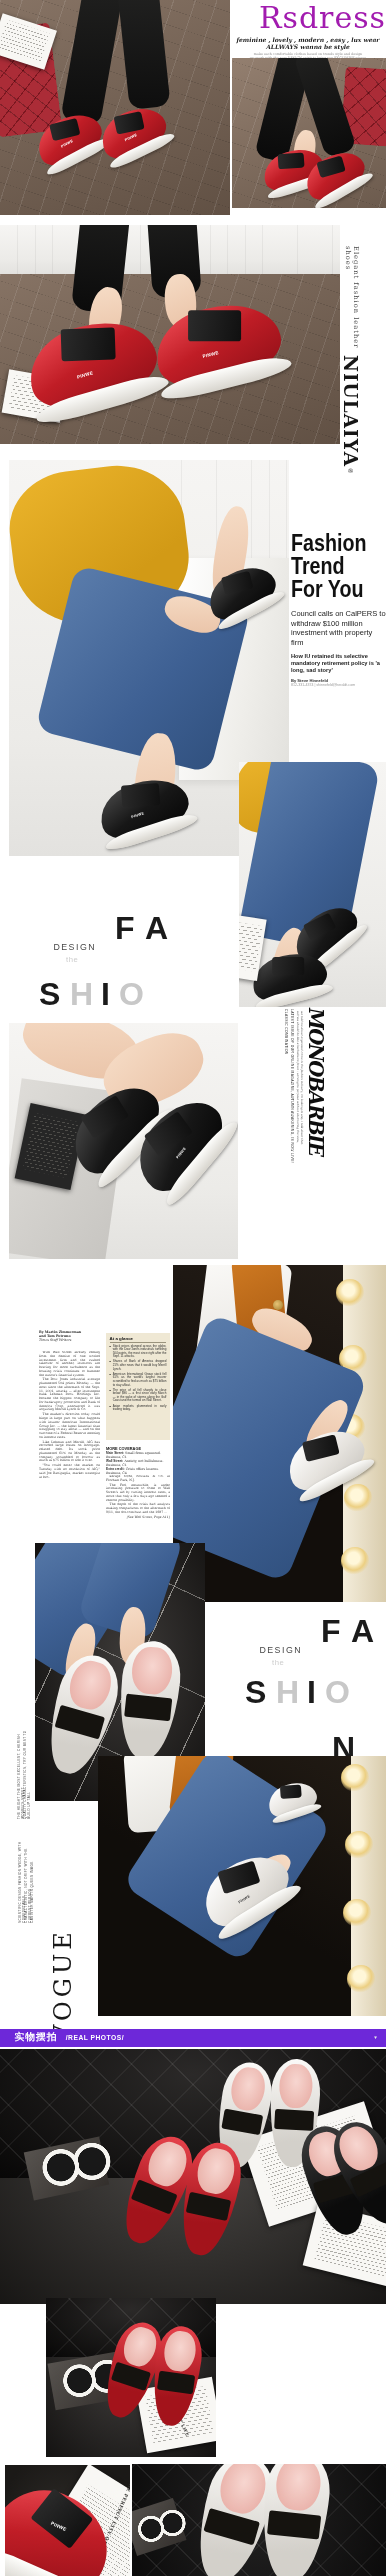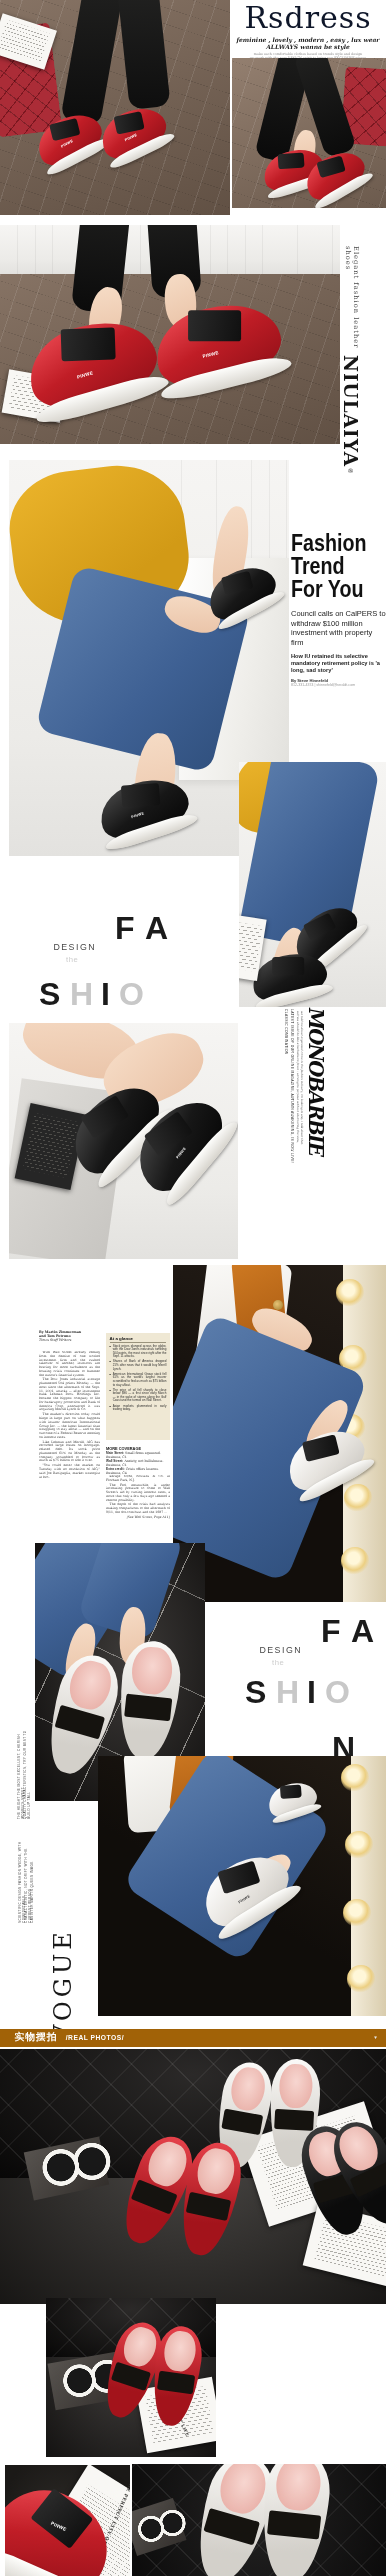--- a/index.html
+++ b/index.html
@@ -60,21 +60,21 @@
      radial-gradient(circle at 73% 48%, #181818 25%, #f6f5f1 26% 33%, rgba(0,0,0,0) 34%);}
   .card{position:absolute;background:linear-gradient(140deg,#57534f,#332f2c);}
   .bag{position:absolute;background:#a61f2b;border-radius:5.2px;
     background-image:
       repeating-linear-gradient(45deg, rgba(0,0,0,.25) 0 1px, rgba(0,0,0,0) 1px 13.4px),
       repeating-linear-gradient(-45deg, rgba(0,0,0,.25) 0 1px, rgba(255,255,255,.06) 1px 13.4px);}
   .cube{position:absolute;background:linear-gradient(100deg,#ffffff,#efeeea 60%,#e2e1dd);box-shadow:-3.1px 3.1px 7.2px rgba(0,0,0,.08);}
   
   .vert{writing-mode:vertical-rl;}
   .vert-ccw{writing-mode:vertical-rl;transform:rotate(180deg);}
-  .hdr-title{font:400 30px "DejaVu Serif",serif;color:#0f172a;letter-spacing:1px;}
+  .hdr-title{font:400 30px "DejaVu Serif",serif;color:#a21caf;letter-spacing:1px;text-align:right;}
   .hdr-sub{font:italic 700 6px "DejaVu Serif",serif;color:#222;}
   .hdr-tag{font:3.3px/1.25 "DejaVu Serif",serif;color:#8d8d8d;}
   .slogan-v{font:6.7px "DejaVu Serif",serif;color:#4c4c4c;letter-spacing:1px;}
   .niulaiya-v{font:600 18.5px "DejaVu Serif",serif;color:#161616;letter-spacing:1px;}
   .ft-h{font:bold 24px/0.96 "Liberation Sans",sans-serif;color:#111;transform:scaleX(.82);transform-origin:left top;white-space:nowrap;}
   .ft-lead{font:7.5px/1.25 "Liberation Sans",sans-serif;color:#1d1d1d;}
   .ft-sub{font:bold 5.7px/1.22 "Liberation Sans",sans-serif;color:#222;}
   .ft-by{font:bold 4.1px "Liberation Sans",sans-serif;color:#333;}
   .ft-contact{font:3.6px "Liberation Sans",sans-serif;color:#9a9a9a;}
   .art{position:absolute;}
@@ -93,21 +93,21 @@
   .glance{background:#efe8d4;}
   .glance-t{font:bold 4.4px "Liberation Sans",sans-serif;color:#111;border-bottom:0.5px solid #9a937d;padding-bottom:1px;margin-bottom:1.5px;}
   .glance-i{font:3px/1.2 "Liberation Sans",sans-serif;color:#2e2e2e;margin-bottom:1.5px;padding-left:3.1px;position:relative;text-align:justify;}
   .glance-i::before{content:"■";position:absolute;left:0;top:0;font-size:2.1px;color:#111;}
   .cov-t{font:bold 3.9px "Liberation Sans",sans-serif;color:#111;margin-bottom:1px;}
   .cov-i{font:3.2px/1.18 "DejaVu Serif",serif;color:#333;margin-bottom:0.5px;}
   .cov-i b{font-family:"Liberation Sans",sans-serif;}
   .ht-v{font:3.1px "Liberation Sans",sans-serif;color:#4a4a4a;letter-spacing:0.4px;}
   .vg-v{font:3.1px "Liberation Sans",sans-serif;color:#4a4a4a;letter-spacing:0.4px;}
   .vg-brand{font:400 24px "DejaVu Serif",serif;color:#191919;letter-spacing:4.1px;}
-  .bar{position:absolute;left:0;width:386px;height:17.5px;background:#a16207;color:#fff;display:flex;align-items:center;}
+  .bar{position:absolute;left:0;width:386px;height:17.5px;background:#6d28d9;color:#fff;display:flex;align-items:center;}
   .bar-cn{font:bold 9.8px "Liberation Sans","DejaVu Sans",sans-serif;margin-left:14.4px;letter-spacing:1px;}
   .bar-en{font:bold 6.7px "Liberation Sans",sans-serif;margin-left:8.2px;letter-spacing:0.5px;}
   .bar-ar{position:absolute;right:8.2px;font-size:4.6px;color:#e8e8e8;}
   .wallpanel{position:absolute;background:repeating-linear-gradient(90deg, rgba(0,0,0,.05) 0 0.5px, rgba(0,0,0,0) 0.5px 17.5px);}
 </style>
 </head>
 <body>
 
 <div id="page">
 

